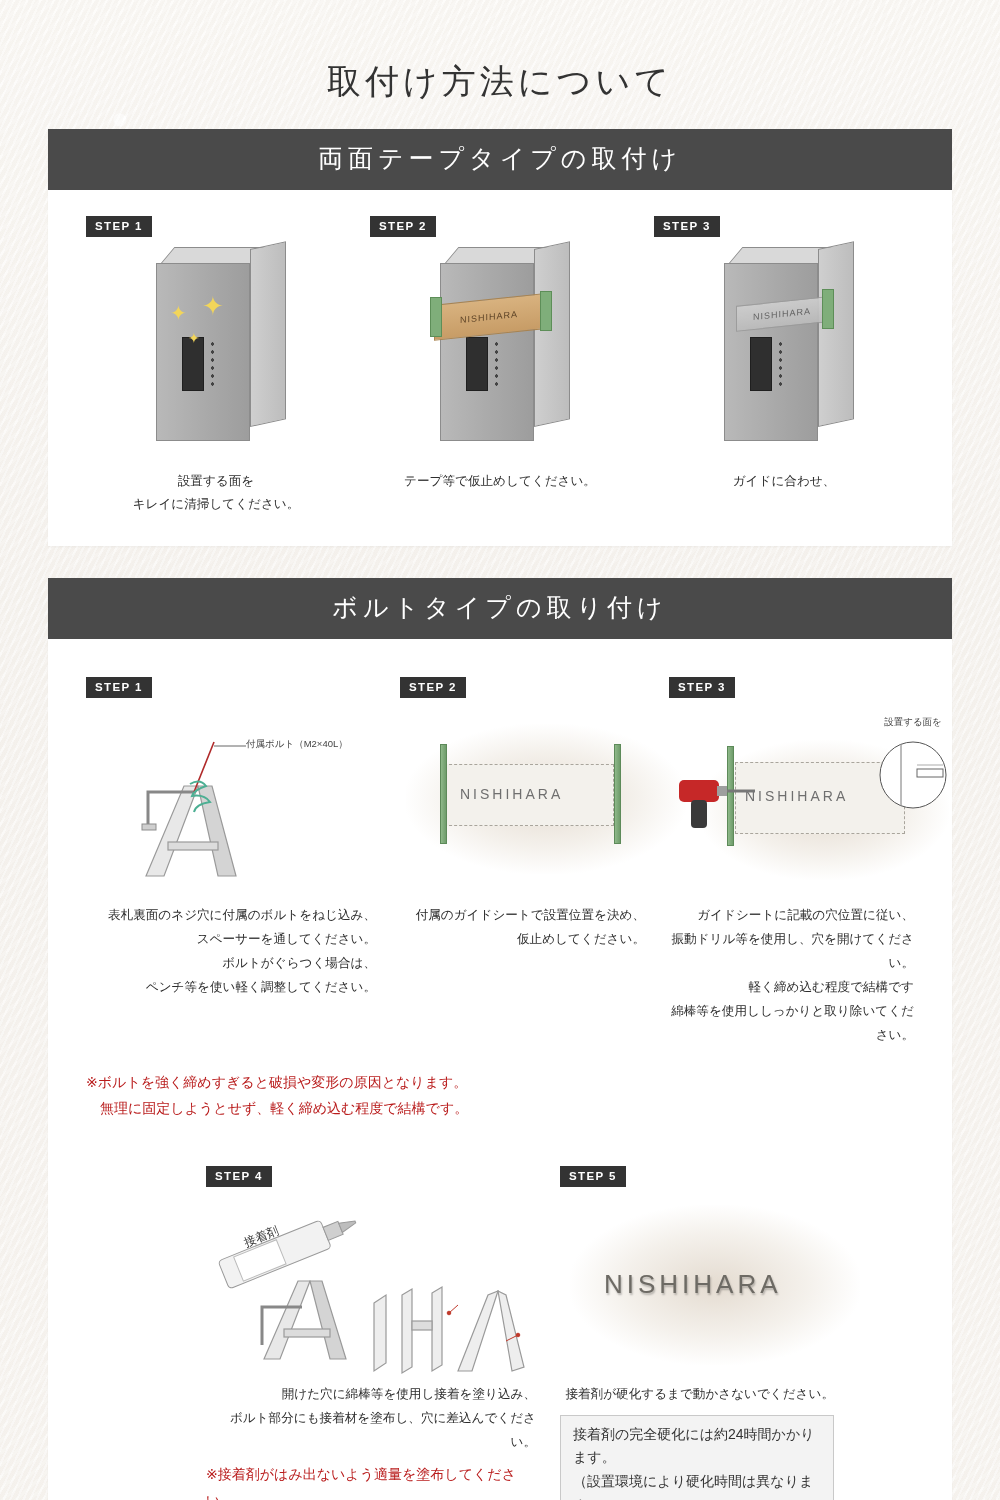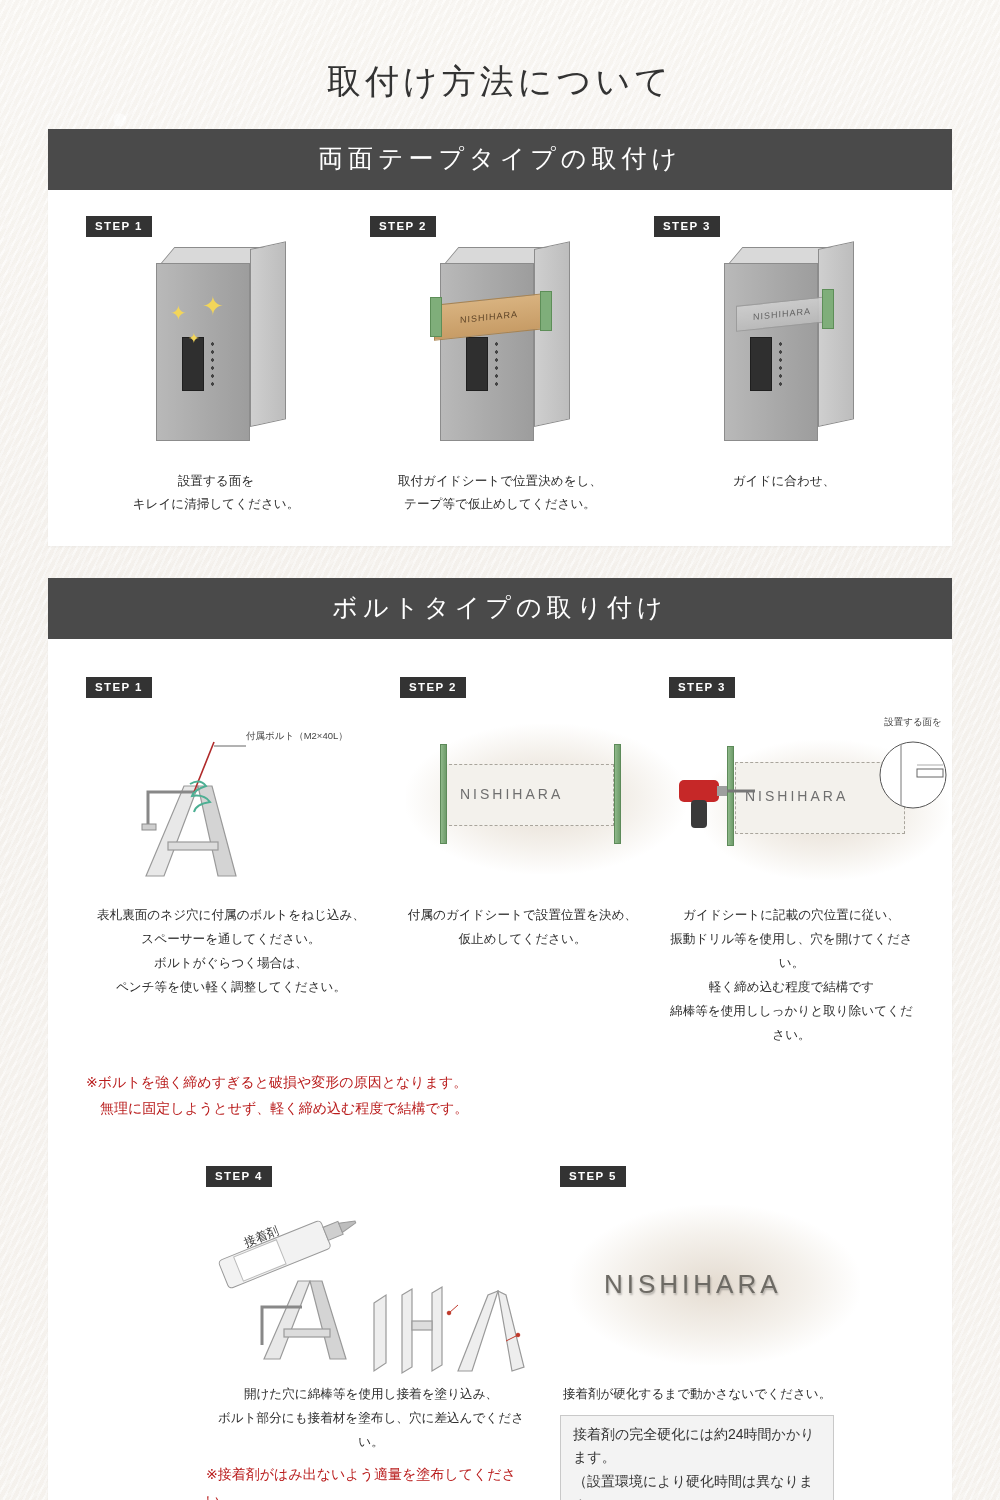--- a/index.html
+++ b/index.html
@@ -69,21 +69,21 @@
   }
   .art { position: relative; }
   .caption {
     text-align: center;
     font-size: 12.6px;
     color: #2e2e2e;
     line-height: 1.85;
     margin-top: 10px;
   }
   .caption-left {
-    text-align: center;
+    text-align: right;
     font-size: 12.6px;
     color: #2e2e2e;
     line-height: 1.9;
     margin-top: 8px;
   }
   .note-red {
     color: #b91c1c;
     font-size: 14px;
     line-height: 1.85;
   }
@@ -223,21 +223,20 @@
               <div class="side"></div>
               <div class="front"></div>
               <div class="slot"></div>
               <div class="dots"></div>
               <div class="guide-sheet">NISHIHARA</div>
               <div class="tape" style="left:6px;top:52px;"></div>
               <div class="tape" style="left:116px;top:46px;"></div>
             </div>
           </div>
           <div class="caption">
-            <div>取付ガイドシートで位置決めをし、</div>
             <div>テープ等で仮止めしてください。</div>
           </div>
         </div>
 
         <div class="step-col">
           <span class="step-badge">STEP 3</span>
           <div class="box-wrap art">
             <div class="box">
               <div class="top"></div>
               <div class="side"></div>
@@ -274,21 +273,21 @@
 
               <path d="M62,120 L62,86 L108,86" fill="none" stroke="#888" stroke-width="3"></path>
               <rect x="56" y="118" width="14" height="6" fill="#cfcfcf" stroke="#8d8d8d"></rect>
 
               <line x1="108" y1="86" x2="128" y2="36" stroke="#b02a2a" stroke-width="1.6"></line>
 
               <path d="M104,78 q10,-6 16,2 q-12,4 -14,10 q12,-2 18,6 q-14,2 -16,10" fill="none" stroke="#4caf93" stroke-width="2"></path>
 
               <line x1="128" y1="40" x2="160" y2="40" stroke="#666" stroke-width="1"></line>
             </svg>
-            <div class="small-label" style="position:absolute;left:160px;top:24px;">付属ボルト（M2×40L）</div>
+            <div class="small-label" style="position:absolute;left:160px;top:32px;">付属ボルト（M2×40L）</div>
           </div>
           <div class="caption-left">
             <div>表札裏面のネジ穴に付属のボルトをねじ込み、</div>
             <div>スペーサーを通してください。</div>
             <div>ボルトがぐらつく場合は、</div>
             <div>ペンチ等を使い軽く調整してください。</div>
           </div>
         </div>
 
         <div class="step-col">

